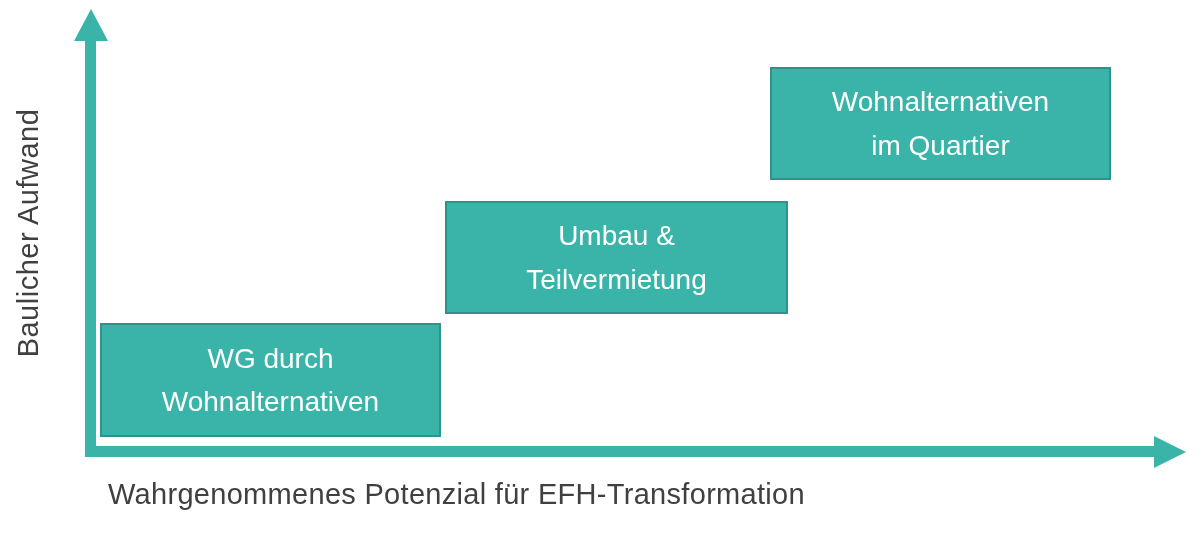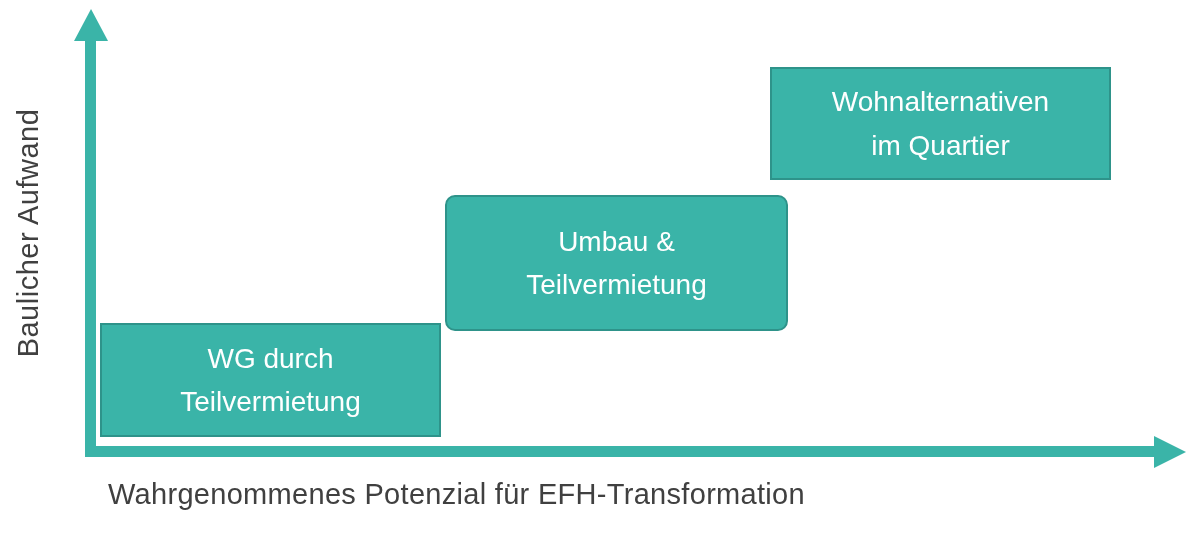--- a/index.html
+++ b/index.html
@@ -91,39 +91,39 @@
     color:var(--box-text);
     display:flex;
     align-items:center;
     justify-content:center;
     text-align:center;
     font-size:28px;
     line-height:1.55;
     white-space:pre-line;
   }
   .step-box.box-1{ left:100px; top:323px; width:341px; height:114px; }
-  .step-box.box-2{ left:445px; top:195px; width:343px; height:136px;border-radius:10px; }
+  .step-box.box-2{ left:445px; top:201px; width:343px; height:113px; }
   .step-box.box-3{ left:770px; top:67px;  width:341px; height:113px; }
 </style>
 </head>
 <body>
 
 <div class="canvas">
 
   <div class="y-axis-shaft"></div>
   <div class="y-axis-arrowhead"></div>
   <div class="y-axis-label">Baulicher Aufwand</div>
 
   <div class="x-axis-shaft"></div>
   <div class="x-axis-arrowhead"></div>
   <div class="x-axis-label">Wahrgenommenes Potenzial für EFH-Transformation</div>
 
   <div class="step-box box-1">
     <span>WG durch
-Teilvermietung</span>
+Wohnalternativen</span>
   </div>
 
   <div class="step-box box-2">
     <span>Umbau &amp;
 Teilvermietung</span>
   </div>
 
   <div class="step-box box-3">
     <span>Wohnalternativen
 im Quartier</span>

